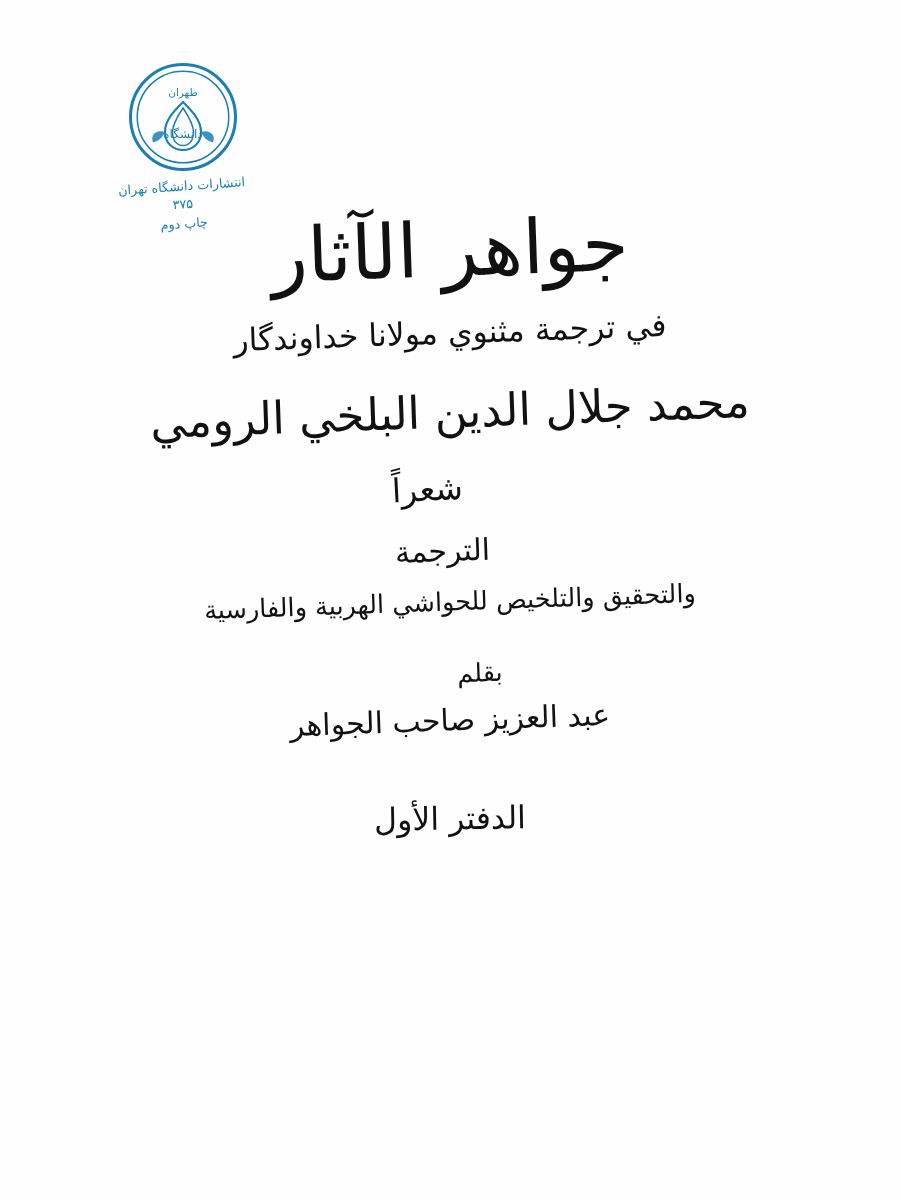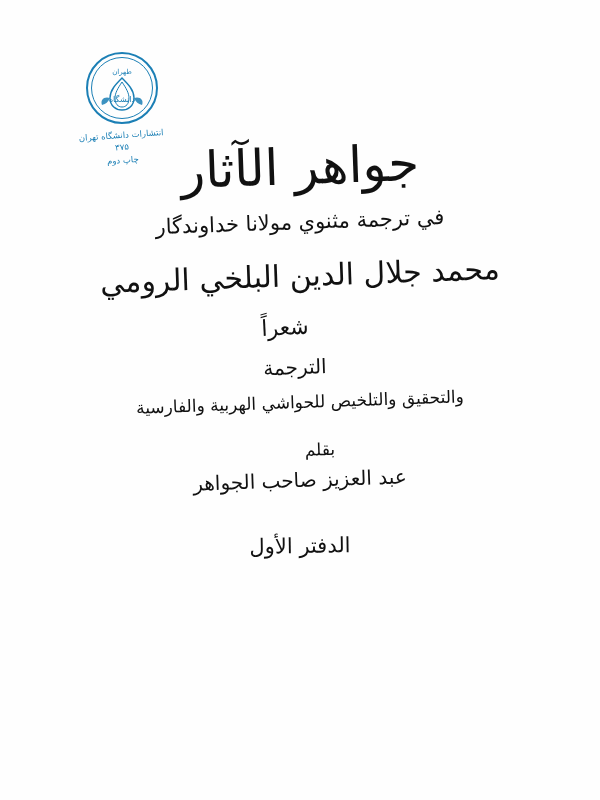--- a/index.html
+++ b/index.html
@@ -17,21 +17,21 @@
     position: relative;
     width: 600px;
     height: 800px;
     background: #fefefe;
   }
 
   
   .emblem-block {
     position: absolute;
     left: 62px;
-    top: 52px;
+    top: 42px;
     width: 120px;
     text-align: center;
   }
   .emblem-seal {
     width: 72px;
     height: 72px;
     margin: 0 auto;
     position: relative;
   }
   .emblem-seal .ring-outer {

